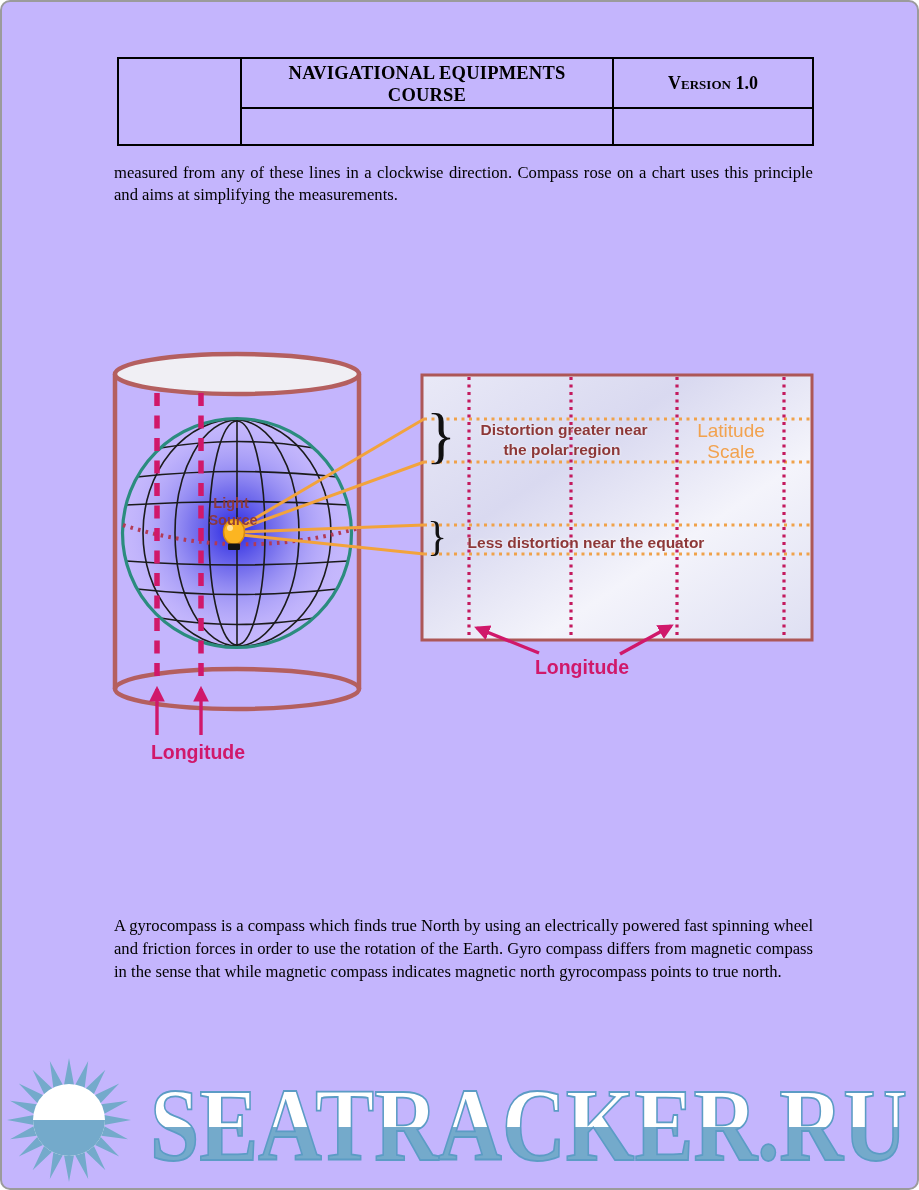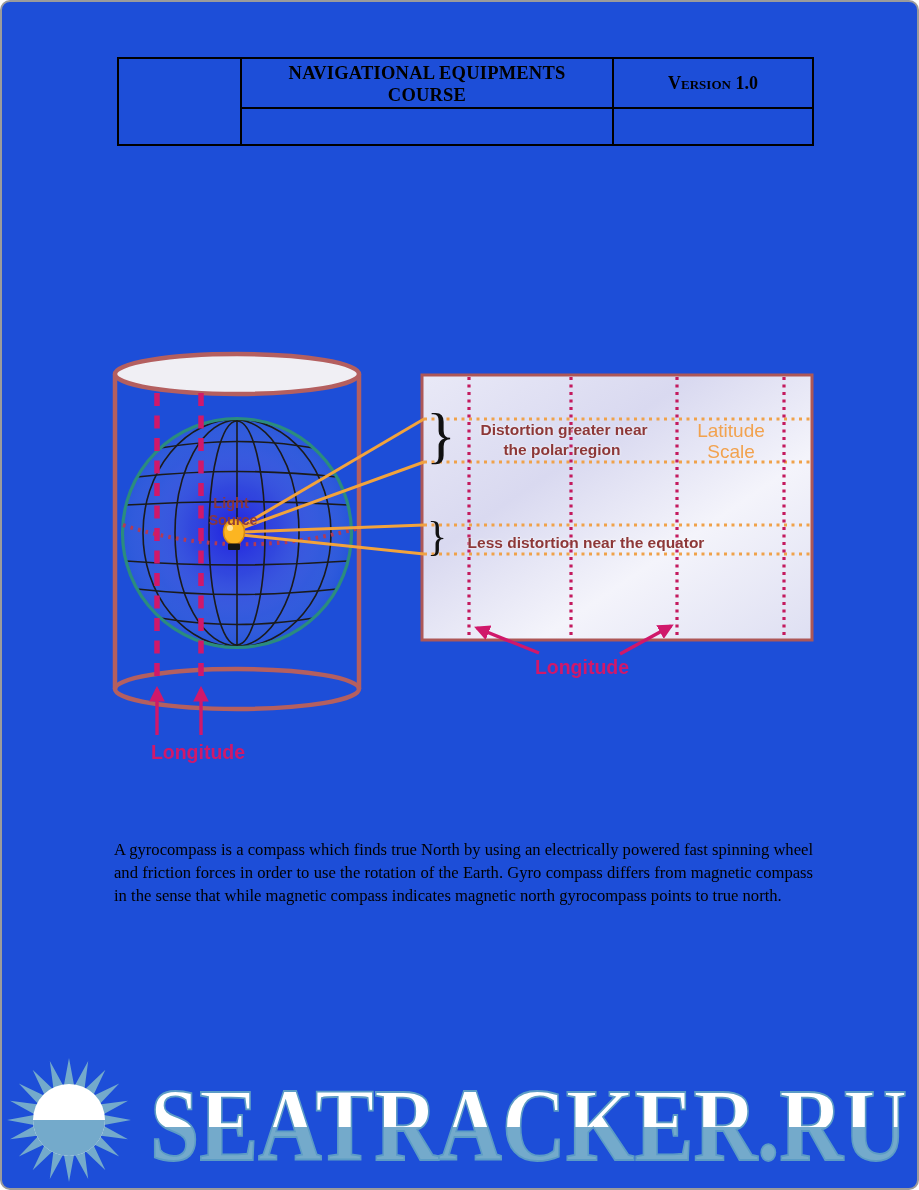--- a/index.html
+++ b/index.html
@@ -1,17 +1,17 @@
 <!DOCTYPE html>
 <html><head>
 <meta charset="utf-8">
 <style>
   html,body{margin:0;padding:0;background:#fff;}
   .page{
-    position:relative;width:915px;height:1186px;background:#1d4ed8;
+    position:relative;width:915px;height:1186px;background:#c4b5fd;
     border:2px solid #9b9b9b;border-radius:10px;overflow:hidden;
     font-family:"Liberation Serif",serif;
   }
   
   .hdr{position:absolute;left:115px;top:55px;border-collapse:collapse;}
   .hdr td{border:2px solid #000;padding:0;vertical-align:top;}
   .hdr .c1{width:121px;}
   .hdr .c2{width:370px;}
   .hdr .c3{width:198px;}
   .hdr .r1{height:48px;}
@@ -28,21 +28,21 @@
   .bodytext{
     position:absolute;left:112px;width:699px;color:#000;
     font-size:16.6px;line-height:21.8px;text-align:justify;
   }
   .bodytext p{margin:0;}
   #paras{top:160px;}
   .heading{
     position:absolute;left:112px;top:818px;color:#000;
     font-size:27px;font-weight:bold;letter-spacing:.3px;
   }
-  #para3{top:836px;line-height:23px;}
+  #para3{top:912px;line-height:23px;}
   
   .diagram{position:absolute;left:0;top:338px;}
   .wmark{position:absolute;left:0;top:1040px;}
   svg text{user-select:none;}
   .sans-b{font-family:"Liberation Sans",sans-serif;font-weight:bold;}
   .sans{font-family:"Liberation Sans",sans-serif;}
   .serif{font-family:"Liberation Serif",serif;}
 </style>
 </head>
 <body>
@@ -64,20 +64,21 @@
       </td>
     </tr>
     <tr class="r2">
       <td></td>
       <td></td>
     </tr>
   </tbody>
     </table>
 
   <div id="paras" class="bodytext">
+    <p>measured from any of these lines in a clockwise direction. Compass rose on a chart uses this principle and aims at simplifying the measurements.</p>
   </div>
 
   <svg class="diagram" width="919" height="445" viewBox="0 0 919 445">
     <defs>
       <radialGradient id="glowGrad" cx="0.49" cy="0.49" r="0.55">
         <stop offset="0%" stop-color="#1c1ce0" stop-opacity="0.95"></stop>
         <stop offset="35%" stop-color="#4242e2" stop-opacity="0.55"></stop>
         <stop offset="70%" stop-color="#8a8af0" stop-opacity="0.20"></stop>
         <stop offset="100%" stop-color="#ffffff" stop-opacity="0"></stop>
       </radialGradient>

